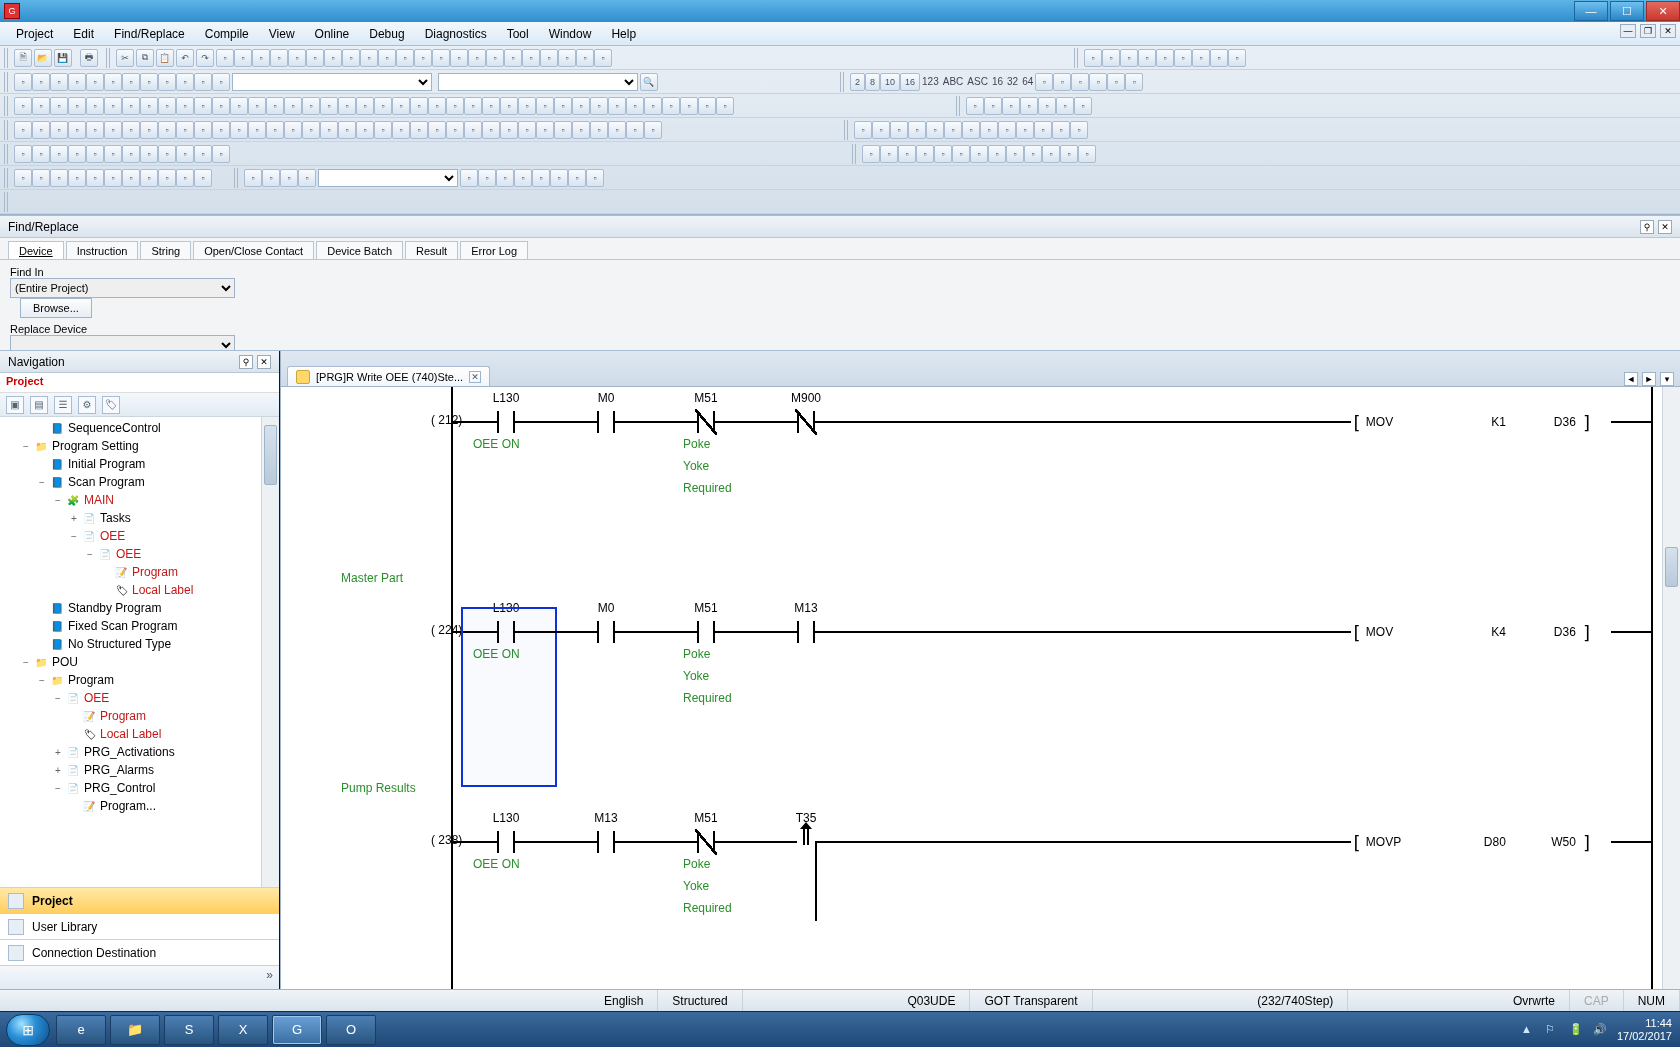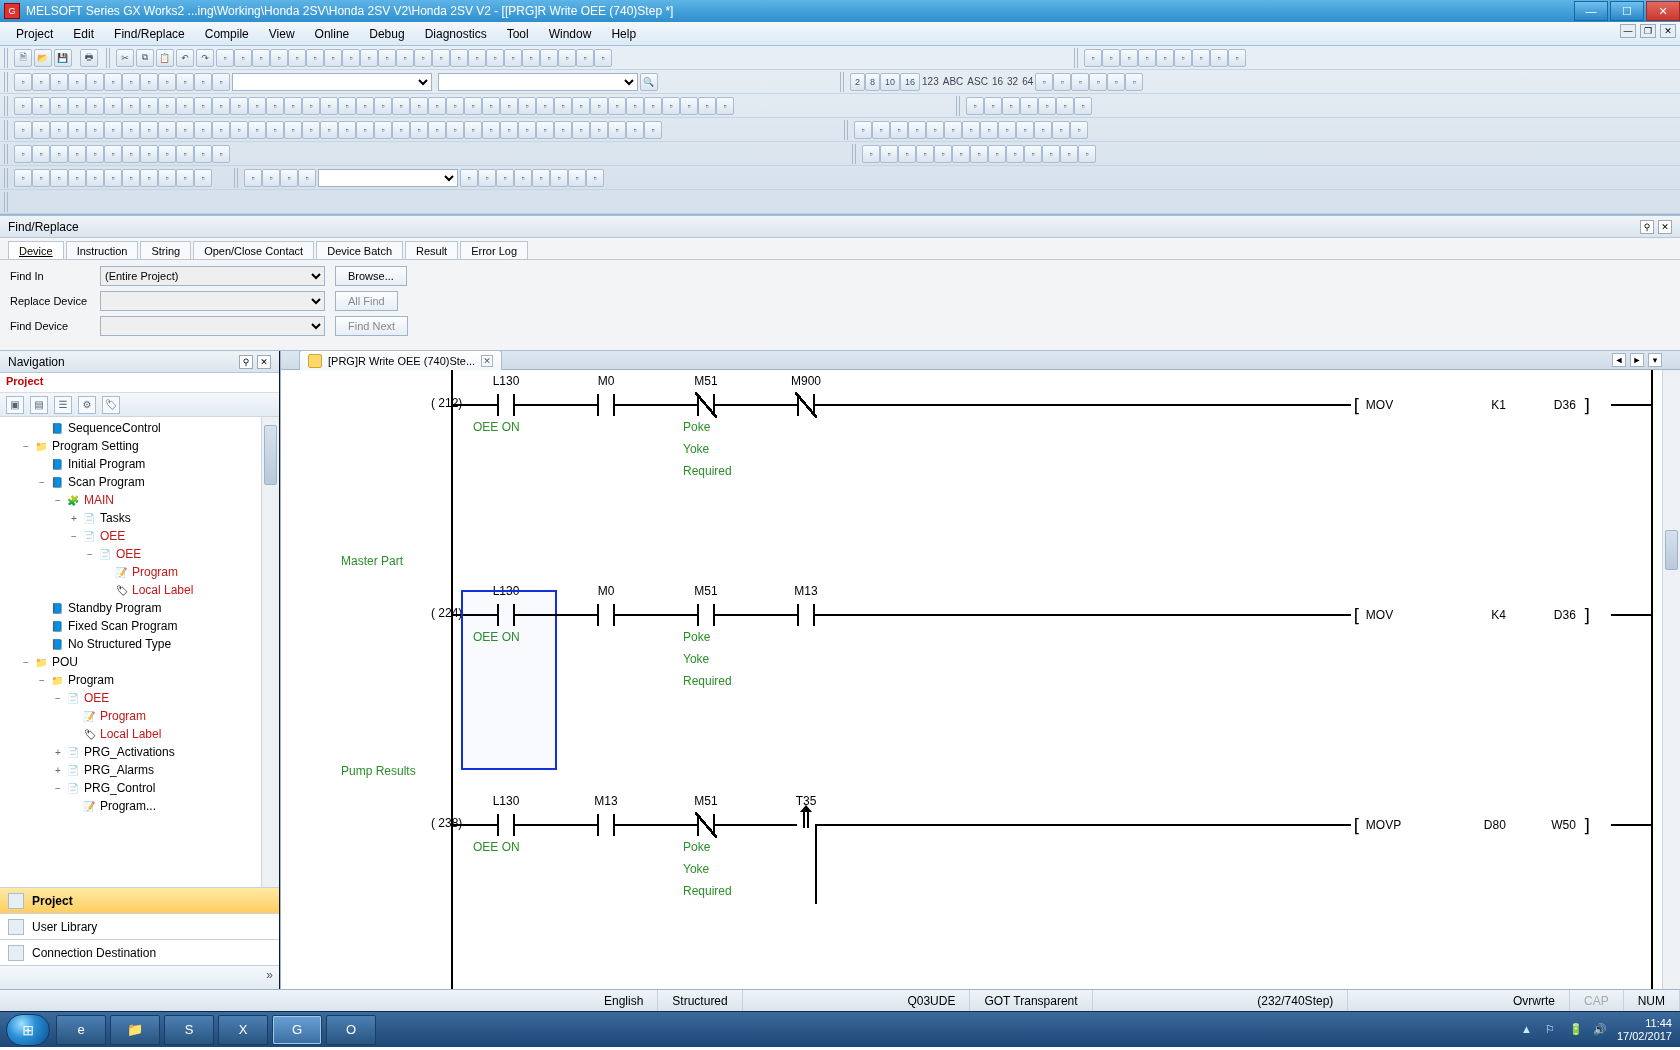--- a/index.html
+++ b/index.html
@@ -31,21 +31,21 @@
 
 
 .find-panel { border-top:1px solid #a8bed4; border-bottom:1px solid #a8bed4; background:#f3f4f5; }
 .find-header { height:22px; background: linear-gradient(#f0f4f8,#dbe4ed); border-bottom:1px solid #b9c7d5; display:flex; align-items:center; padding:0 8px; font-size:12px; }
 .find-header .spacer { flex:1; }
 .find-header .pin, .find-header .x { width:14px;height:14px;border:1px solid #9ab;background:#fff;margin-left:4px;font-size:9px;display:flex;align-items:center;justify-content:center; }
 .find-tabs { height:22px; display:flex; align-items:flex-end; padding:2px 8px 0; border-bottom:1px solid #b9c7d5; gap:0; }
 .find-tab { padding:3px 10px 2px; border:1px solid #b9c7d5; border-bottom:none; background:#f7f9fb; font-size:11px; margin-right:2px; }
 .find-tab.active { background:#fff; font-weight:normal;text-decoration:underline; }
 .find-body { padding:6px 10px 4px; height:90px; overflow:hidden; }
-.find-row { display:flex; align-items:center; margin-bottom:5px; font-size:11px; }
+.find-row { display:flex; align-items:flex-start; margin-bottom:5px; font-size:11px;flex-direction:column; }
 .find-row label { width:90px; }
 .find-row select, .find-row input[type=text]{ height:20px; border:1px solid #9fb3c9; font-size:11px; }
 .find-row .combo { width:225px; }
 .find-row .btn { height:20px; border:1px solid #9fb3c9; background:linear-gradient(#fdfdfd,#e7eef5); padding:0 12px; margin-left:10px; font-size:11px; }
 .find-row .btn.disabled { color:#8a8a8a; }
 
 
 .workspace { display:flex; height: calc(100% - 22px - 24px - 168px - 140px - 22px - 36px); }
 .nav-pane { width:280px; border-right:1px solid #0f172a; display:flex; flex-direction:column; background:#fff; }
 .nav-header { height:22px; background:linear-gradient(#f0f4f8,#dbe4ed); border-bottom:1px solid #b9c7d5; display:flex; align-items:center; padding:0 8px; font-size:12px; }
@@ -62,21 +62,21 @@
 .tree-scrollbar .thumb { position:absolute; left:2px; right:2px; top:8px; height:60px; background:linear-gradient(#d6e1ec,#b9c9da); border:1px solid #9fb3c9; border-radius:2px; }
 
 .nav-bottom { }
 .nav-bottom .nb-item { height:26px; border-top:1px solid #c7d2dd; display:flex; align-items:center; padding:0 8px; font-size:12px; gap:8px; }
 .nav-bottom .nb-item.active { background:linear-gradient(#ffe9a6,#ffcf5f); font-weight:bold; }
 .nav-bottom .nb-item .nb-ico { width:16px;height:16px;background:#e7eef5;border:1px solid #a9bcd1;display:inline-block; }
 .nav-bottom .nb-foot { height:24px; border-top:1px solid #c7d2dd; background:linear-gradient(#f4f8fc,#e2ebf3); text-align:right; padding:2px 6px; font-size:12px; color:#556;}
 
 
 .editor { flex:1; display:flex; flex-direction:column; border-left:1px solid #9fb3c9; }
-.tabstrip { height:19px; background:linear-gradient(#dfe8f1,#cedbe7); border-bottom:1px solid #9fb3c9; display:flex; align-items:center; padding:0 18px; }
+.tabstrip { height:36px; background:linear-gradient(#dfe8f1,#cedbe7); border-bottom:1px solid #9fb3c9; display:flex; align-items:flex-end; padding:0 6px; }
 .doc-tab { height:20px; background:linear-gradient(#fff,#f1f6fb); border:1px solid #a9bcd1; border-bottom:none; border-radius:3px 3px 0 0; display:flex; align-items:center; padding:0 8px; gap:6px; font-size:11px; }
 .doc-tab .tico { width:14px;height:14px;background:#ffd76a;border:1px solid #caa836;border-radius:2px;display:inline-block; }
 .doc-tab .tclose { width:12px;height:12px;border:1px solid #9fb3c9;font-size:9px;display:flex;align-items:center;justify-content:center;color:#556; }
 .tabstrip .spacer{flex:1;}
 .tabstrip .tnav { width:14px;height:14px;border:1px solid #9fb3c9;background:#fff;margin-left:4px;font-size:9px;display:flex;align-items:center;justify-content:center; }
 
 .ladder-wrap { flex:1; position:relative; background:#fff; overflow:hidden; }
 .ladder { position:absolute; left:0; top:-6px; right:18px; }
 .ladder-scrollbar { position:absolute;right:0;top:0;width:18px;bottom:0;background:#eef1f4;border-left:1px solid #cbd6e1; }
 .ladder-scrollbar .thumb { position:absolute; left:2px; right:2px; top:160px; height:40px; background:linear-gradient(#d6e1ec,#b9c9da); border:1px solid #9fb3c9; border-radius:2px; }
@@ -124,21 +124,20 @@
 .task-btn.active { background:linear-gradient(#6aa0d6,#3a6ea1); box-shadow: inset 0 0 0 1px #9cc7ef; }
 .tray { margin-left:auto; display:flex; align-items:center; color:#fff; font-size:11px; padding-right:8px; gap:10px; }
 .tray .clock { text-align:right; line-height:13px; }
 .tray .tray-ico { width:14px;height:14px;display:inline-block;color:#cfe6ff;}
 </style>
 </head>
 <body>
 
 <div class="titlebar">
   <span class="app-icon">G</span>
-  <span class="title-text">MELSOFT Series GX Works2 ...ing\Working\Honda 2SV\Honda 2SV V2\Honda 2SV V2 - [[PRG]R Write OEE (740)Step *]</span>
   <div class="win-btns">
     <div class="win-btn">—</div>
     <div class="win-btn">☐</div>
     <div class="win-btn close">✕</div>
   </div>
 </div>
 
 <div class="menubar">
   <span id="menu-slot"><span class="menu-item">Project</span><span class="menu-item">Edit</span><span class="menu-item">Find/Replace</span><span class="menu-item">Compile</span><span class="menu-item">View</span><span class="menu-item">Online</span><span class="menu-item">Debug</span><span class="menu-item">Diagnostics</span><span class="menu-item">Tool</span><span class="menu-item">Window</span><span class="menu-item">Help</span></span>
   <div class="mdi-btns">

